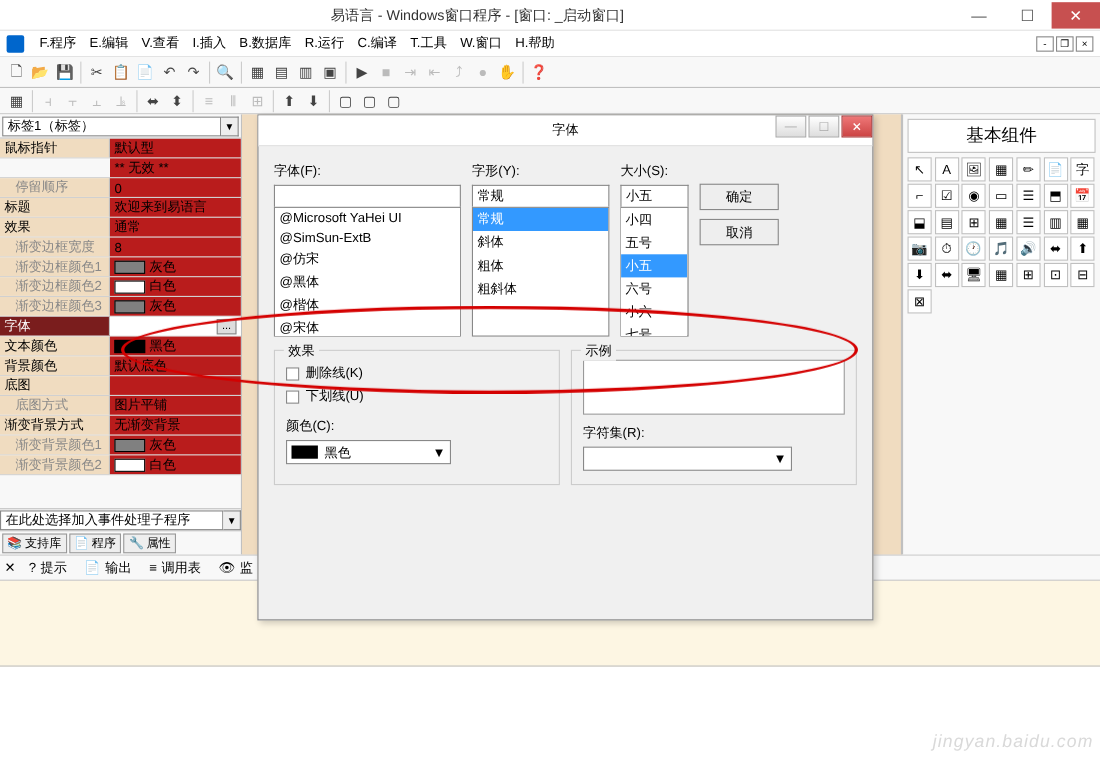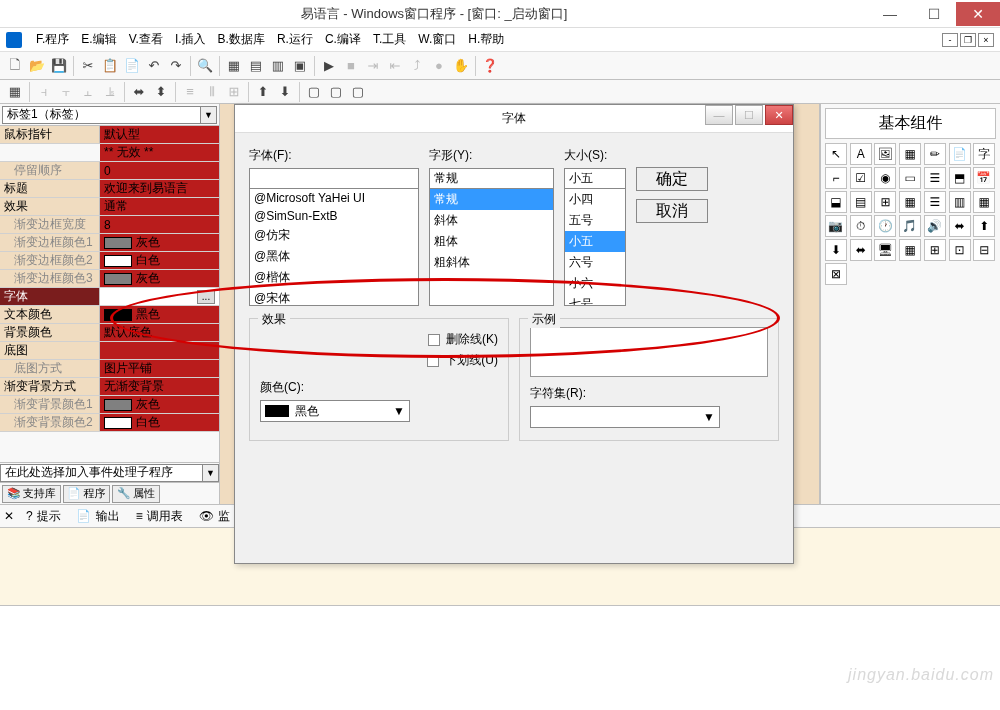--- a/index.html
+++ b/index.html
@@ -62,27 +62,27 @@
 .fontdlg .dtitle .wbb.dis { color: #aaa; }
 .fontdlg .dbody { padding: 14px; }
 .fontdlg .row1 { display: flex; gap: 10px; }
 .fcol { display: flex; flex-direction: column; }
 .fcol label { font-size: 12px; margin-bottom: 4px; }
 .fcol input { height: 20px; border: 1px solid #888; padding: 0 4px; font-size: 12px; border-bottom: 0; }
 .flist { border: 1px solid #888; background: #fff; font-size: 12px; overflow-y: auto; }
 .flist div { padding: 2px 4px; }
 .flist div.sel { background: #3399ff; color: #fff; }
 .okbtns { display: flex; flex-direction: column; gap: 8px; padding-top: 20px; }
-.okbtn { width: 72px; height: 24px; border: 1px solid #888; background: #eee; font-size: 16px; }
+.okbtn { width: 72px; height: 24px; border: 1px solid #888; background: #eee; font-size: 12px; }
 
 .fgroup { border: 1px solid #ccc; margin-top: 12px; padding: 8px 10px 12px; position: relative; }
 .fgroup .gtitle { position: absolute; top: -8px; left: 8px; background: #f0f0f0; padding: 0 4px; font-size: 12px; }
 .row2 { display: flex; gap: 10px; }
 .row2 .fgroup { flex: 1; }
-.chk { display: flex; align-items: center; gap: 6px; font-size: 12px; margin: 4px 0; justify-content: flex-end; }
+.chk { display: flex; align-items: center; gap: 6px; font-size: 12px; margin: 4px 0; }
 .chk .box { width: 12px; height: 12px; border: 1px solid #888; background: #fff; }
 .sample { height: 50px; border: 1px solid #999; background: #fff; margin-bottom: 8px; }
 .csel { display: flex; align-items: center; border: 1px solid #888; background: #fff; height: 22px; width: 150px; padding: 0 4px; }
 
 
 .rightpanel { width: 180px; background: #f8f8f8; padding: 4px; border-left: 1px solid #c0c0c0; }
 .rightpanel .rtitle { text-align: center; font-size: 16px; padding: 4px; border: 1px solid #c0c0c0; background: #fff; margin-bottom: 4px; }
 .toolgrid { display: grid; grid-template-columns: repeat(7, 1fr); gap: 2px; }
 .tcell { width: 22px; height: 22px; border: 1px solid #c0c0c0; background: #fff; display: flex; align-items: center; justify-content: center; font-size: 12px; }
 

